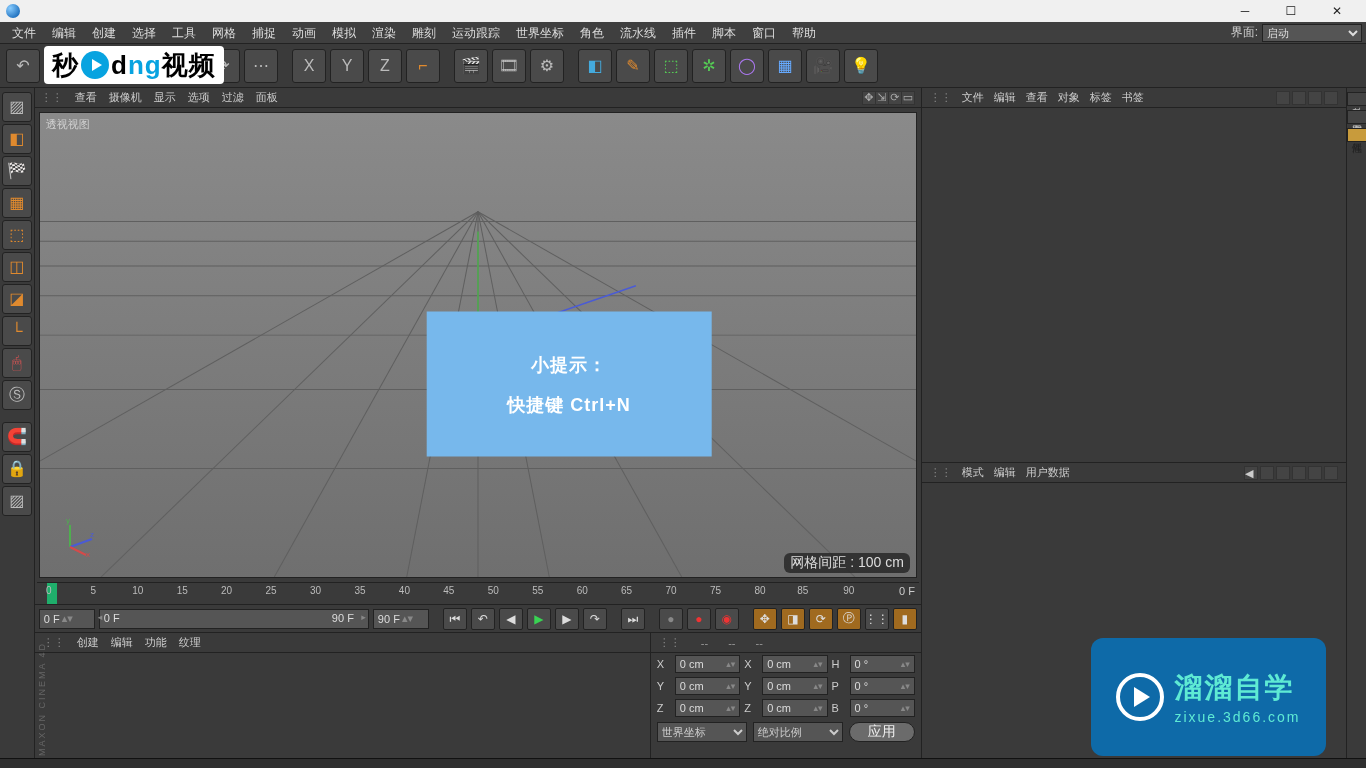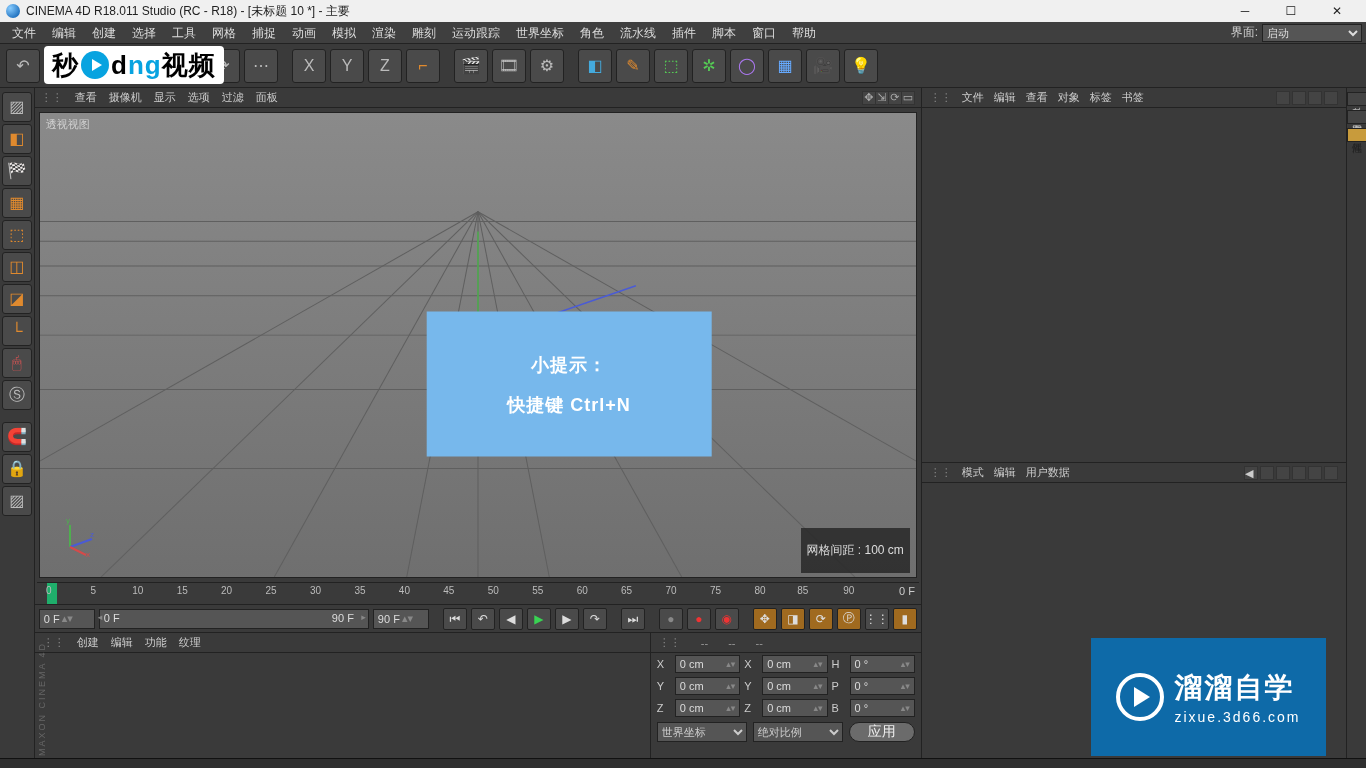--- a/index.html
+++ b/index.html
@@ -31,21 +31,21 @@
   .rightmain { flex: 1; display: flex; flex-direction: column; }
   .righttabs { width: 20px; background: #3a3a3a; border-left: 1px solid #222; display:flex; flex-direction:column; align-items:center; padding-top:4px; gap:4px;}
   .righttabs .rt { writing-mode: vertical-rl; font-size: 10px; color: #bbb; padding: 6px 2px; background:#444; border:1px solid #222;}
   .righttabs .rt.active { background: #c89b3c; color:#222; }
   
   .vp-menubar { height: 20px; background: #3a3a3a; border-bottom:1px solid #222; display:flex; align-items:center; padding:0 6px; gap:12px; font-size:11px; color:#ccc;}
   .vp-menubar .vpicons { margin-left:auto; display:flex; gap:0; }
   .vp-menubar .vpicons span{ width:14px; height:14px; display:inline-flex; align-items:center; justify-content:center; color:#aaa; font-size:11px; border:1px solid #333; margin-left:-1px; background:#444;}
   .viewport { flex: 1; background: #7e7e7e; position: relative; overflow: hidden; border: 1px solid #222; margin: 4px; }
   .viewport .label { position: absolute; left: 6px; top: 4px; color: #d0d0d0; font-size: 11px; }
-  .viewport .grid-dist { position:absolute; right:6px; bottom:4px; background: rgba(40,40,40,.85); color:#ddd; padding:14px 6px; font-size:12px; }
+  .viewport .grid-dist { position:absolute; right:6px; bottom:4px; background: rgba(40,40,40,.85); color:#ddd; padding:1px 6px; font-size:14px;border-radius:6px; }
   .viewport svg.grid { position:absolute; inset:0; width:100%; height:100%; }
   .viewport .axiswidget { position:absolute; left:20px; bottom:20px; width:40px; height:40px; }
   .viewport .tipbox { position:absolute; left:50%; top:46%; transform:translate(-18%,-10%); width:285px; height:145px; background:#77b8ec; color:#fff; display:flex; flex-direction:column; align-items:center; justify-content:center; font-size:18px; font-weight:600; gap:16px; letter-spacing:1px;}
   
   .timeline { height: 22px; background: #3a3a3a; border-top:1px solid #222; position:relative; margin: 0 2px;}
   .timeline .ruler { position:absolute; inset:0; }
   .timeline .ticklabel { position:absolute; top:2px; font-size:10px; color:#bbb; transform:translateX(-50%);}
   .timeline .playhead { position:absolute; left:10px; top:0; width:10px; height:100%; background:#1fae6b; }
   .timeline .endlabel { position:absolute; right:4px; top:2px; font-size:11px; color:#ccc;}
   
@@ -75,36 +75,35 @@
   .coordpanel .apply { height:20px; padding:0 18px; background:#6b6b6b; border:1px solid #222; border-radius:10px; color:#eee; font-size:14px; display:flex; align-items:center;}
   
   .objpanel { flex:0 0 56%; border-bottom:1px solid #222; display:flex; flex-direction:column;}
   .attrpanel { flex:1; display:flex; flex-direction:column;}
   .panelhdr { height:20px; display:flex; align-items:center; gap:10px; padding:0 8px; font-size:11px; color:#ccc; border-bottom:1px solid #222;}
   .panelhdr .picons { margin-left:auto; display:flex; gap:2px;}
   .panelhdr .picons span{ width:14px; height:14px; border:1px solid #333; display:inline-block; background:#444;}
   
   .statusbar { height:10px; background:#2f2f2f; border-top:1px solid #111; position:absolute; left:0; right:0; bottom:0;}
   
-  .watermark { position:absolute; right:40px; bottom:12px; width:235px; height:118px; background:#0e6aa8; color:#ffffff; display:flex; align-items:center; justify-content:center; gap:10px; }
+  .watermark { position:absolute; right:40px; bottom:12px; width:235px; height:118px; background:#0e6aa8; color:#5eead4; display:flex; align-items:center; justify-content:center; gap:10px;border-radius:12px; }
   .watermark .wicon { width:48px; height:48px; border:4px solid #fff; border-radius:50%; display:flex; align-items:center; justify-content:center;}
   .watermark .wicon::after{content:""; border-left:16px solid #fff; border-top:10px solid transparent; border-bottom:10px solid transparent; margin-left:4px;}
   .watermark .wt { display:flex; flex-direction:column; align-items:flex-start;}
   .watermark .wt .big { font-size:28px; font-weight:700; letter-spacing:2px;}
   .watermark .wt .small { font-size:14px; letter-spacing:2px; margin-top:2px;}
   
   .glyph { font-size:16px; line-height:1; }
   .c-cyan{color:#4ad;} .c-orange{color:#e08a2e;} .c-green{color:#5c5;} .c-blue{color:#6af;} .c-yellow{color:#dc3;} .c-red{color:#e55;} .c-purple{color:#a7e;} .c-gray{color:#bbb;}
 </style>
 </head>
 <body>
 
 <div class="titlebar">
   <div class="appicon"></div>
-  <div>CINEMA 4D R18.011 Studio (RC - R18) - [未标题 10 *] - 主要</div>
   <div class="spacer"></div>
   <div class="winctl">─</div>
   <div class="winctl">☐</div>
   <div class="winctl">✕</div>
 </div>
 
 <div class="menubar">
   <span class="mi">文件</span>
   <span class="mi">编辑</span>
   <span class="mi">创建</span>

